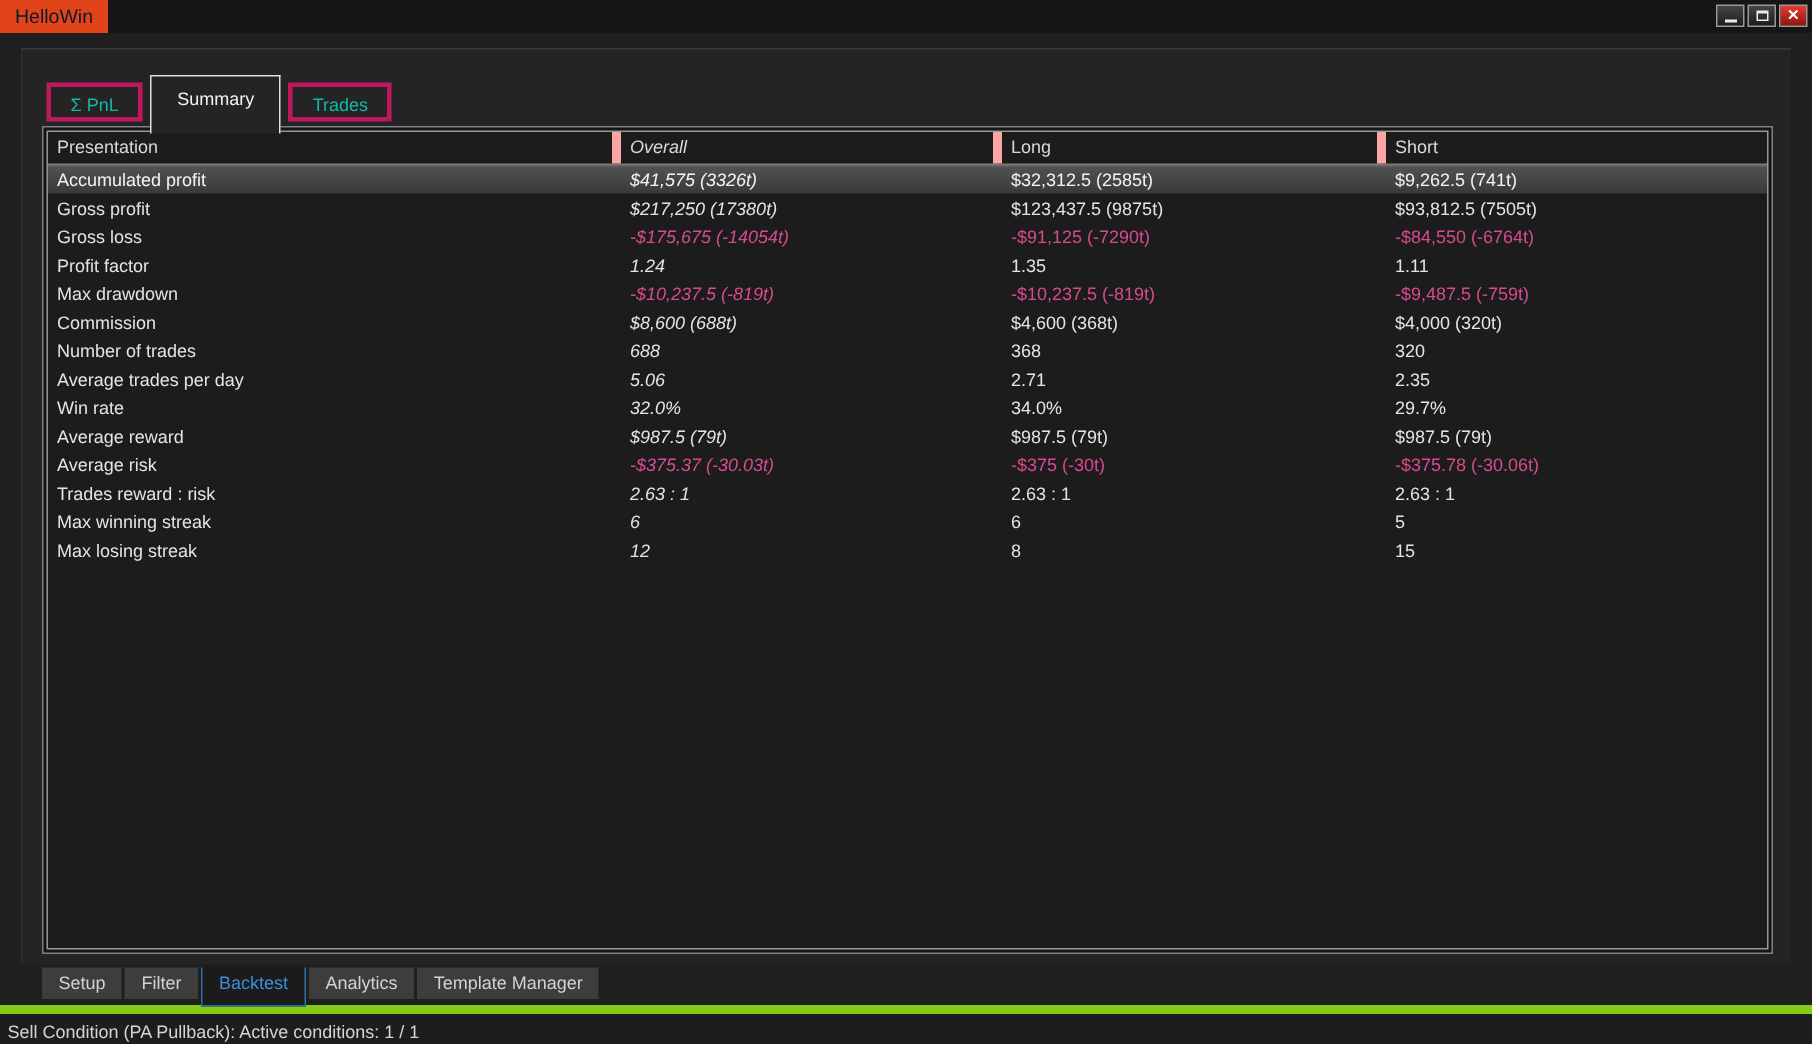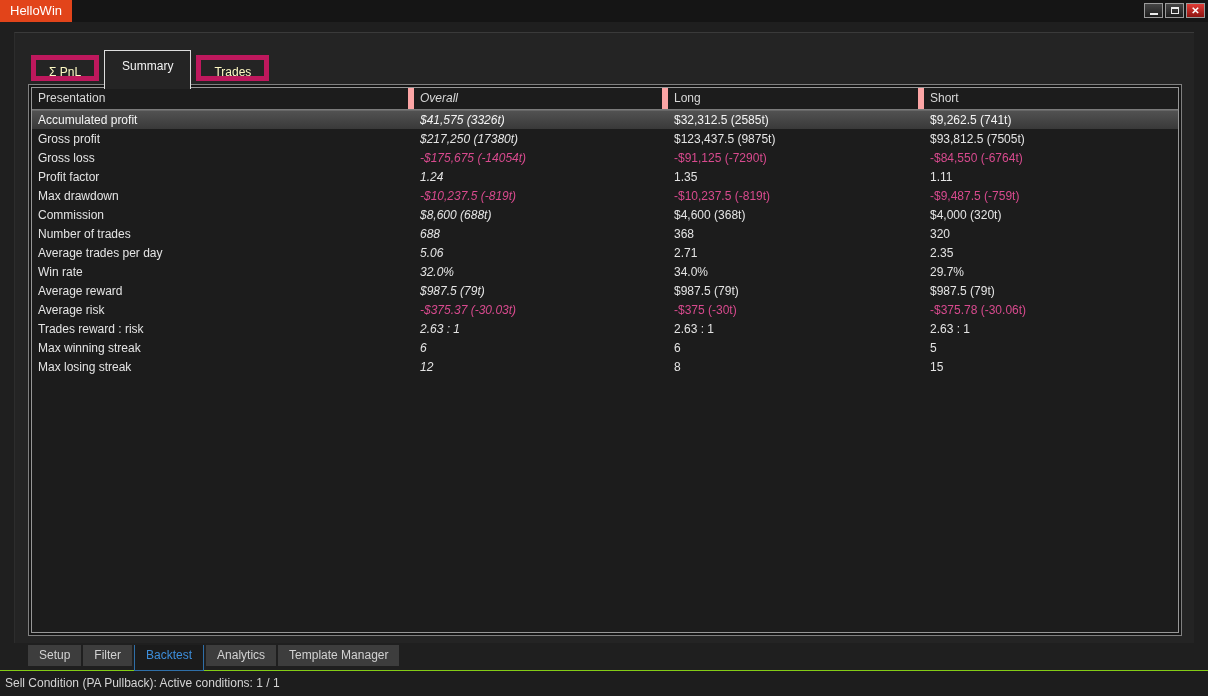--- a/index.html
+++ b/index.html
@@ -7,21 +7,21 @@
   body {
     position:relative; overflow:hidden;
     background:#1f1f1f; color:#e0e0e0;
     font-family:"Liberation Sans", sans-serif; font-size:12px;
   }
 
   
   .titlebar { position:absolute; left:0; top:0; width:1208px; height:22px; background:#151515; }
   .title-label {
     position:absolute; left:0; top:0; height:22px; padding:0 10px;
-    background:#e2441a; color:#ffffff; font-size:13px; line-height:21px;
+    background:#e2441a; color:#0f172a; font-size:13px; line-height:21px;
   }
   .win-controls { position:absolute; right:3px; top:3px; display:flex; gap:2px; }
   .win-btn {
     width:19px; height:15px; border:1px solid #9a9a9a;
     background:linear-gradient(180deg,#454545,#1d1d1d);
     display:flex; align-items:center; justify-content:center; cursor:default;
   }
   .win-btn.close { background:linear-gradient(180deg,#e23b35,#8f1511); }
   .glyph-min { width:8px; height:2px; background:#ececec; margin-top:7px; }
   .glyph-max { width:8px; height:7px; border:1px solid #ececec; border-top:2px solid #ececec; }
@@ -30,21 +30,21 @@
   
   .panel {
     position:absolute; left:14px; top:32px; width:1180px; height:611px;
     background:#242424; border-top:1px solid #3a3a3a; border-left:1px solid #2d2d2d;
   }
 
   
   .top-tabs { position:absolute; left:16px; top:17px; display:flex; align-items:flex-start; z-index:3; }
   .ttab {
     height:26px; line-height:24px; margin-top:5px; margin-right:5px; padding:0 13px;
-    border:5px solid #be185d; background:#242424; color:#fef9c3; font-size:12px; cursor:default;
+    border:3px solid #be185d; background:#242424; color:#14b8a6; font-size:12px; cursor:default;
   }
   .ttab.active {
     height:39px; line-height:30px; margin-top:0; padding:0 17px;
     border:1px solid #dedede; border-bottom:none; font-weight:normal; color:#f2f2f2;
     position:relative; z-index:4; background:#242424;
   }
 
   
   .data-table {
     position:absolute; left:16px; top:54px; width:1148px; height:546px;
@@ -73,21 +73,21 @@
     background:#3d3d3d; color:#d2d2d2; font-size:12px; cursor:default;
   }
   .btab.active {
     height:26px; line-height:21px; background:#1b1b1b; color:#3d8edb; font-weight:normal;
     border:1px solid #2f6fa8; border-top:none;
   }
 
   
   .statusbar {
     position:absolute; left:0; top:670px; width:1208px; height:26px;
-    background:#1d1d1d; border-top:1px solid #84cc16;
+    background:#1d1d1d; border-top:6px solid #84cc16;
     line-height:24px; padding-left:5px; color:#d4d4d4; font-size:12px;
   }
 </style>
 </head>
 <body>
 
 <div class="titlebar">
   <div class="title-label">HelloWin</div>
   <div class="win-controls">
     <div class="win-btn">

